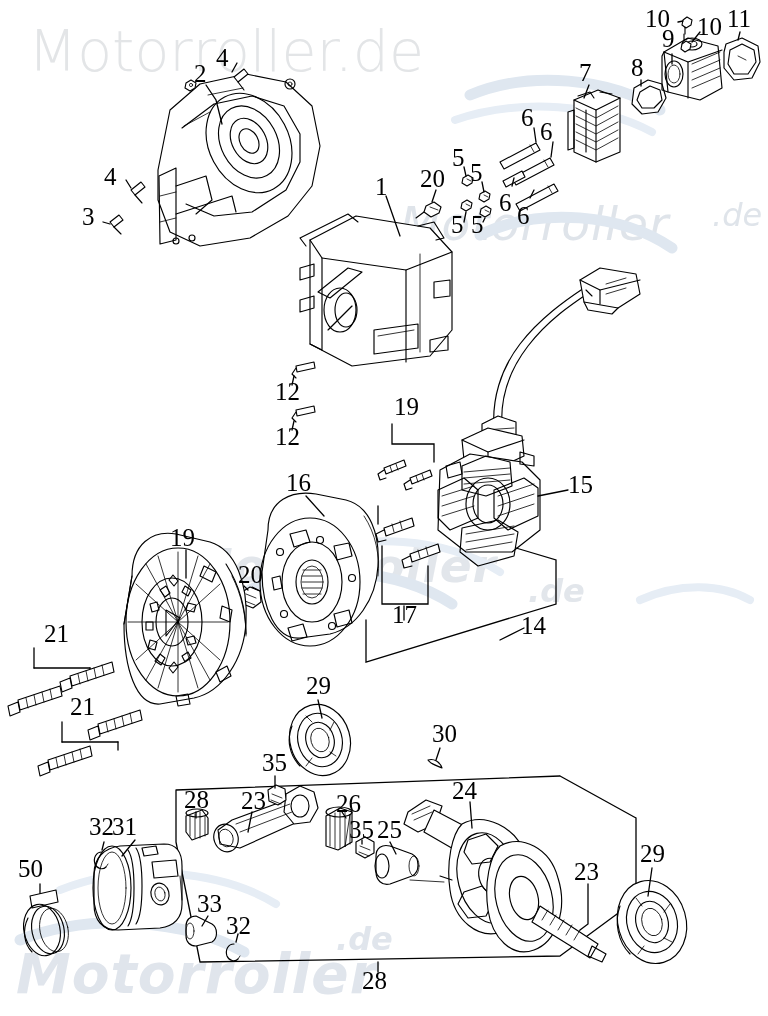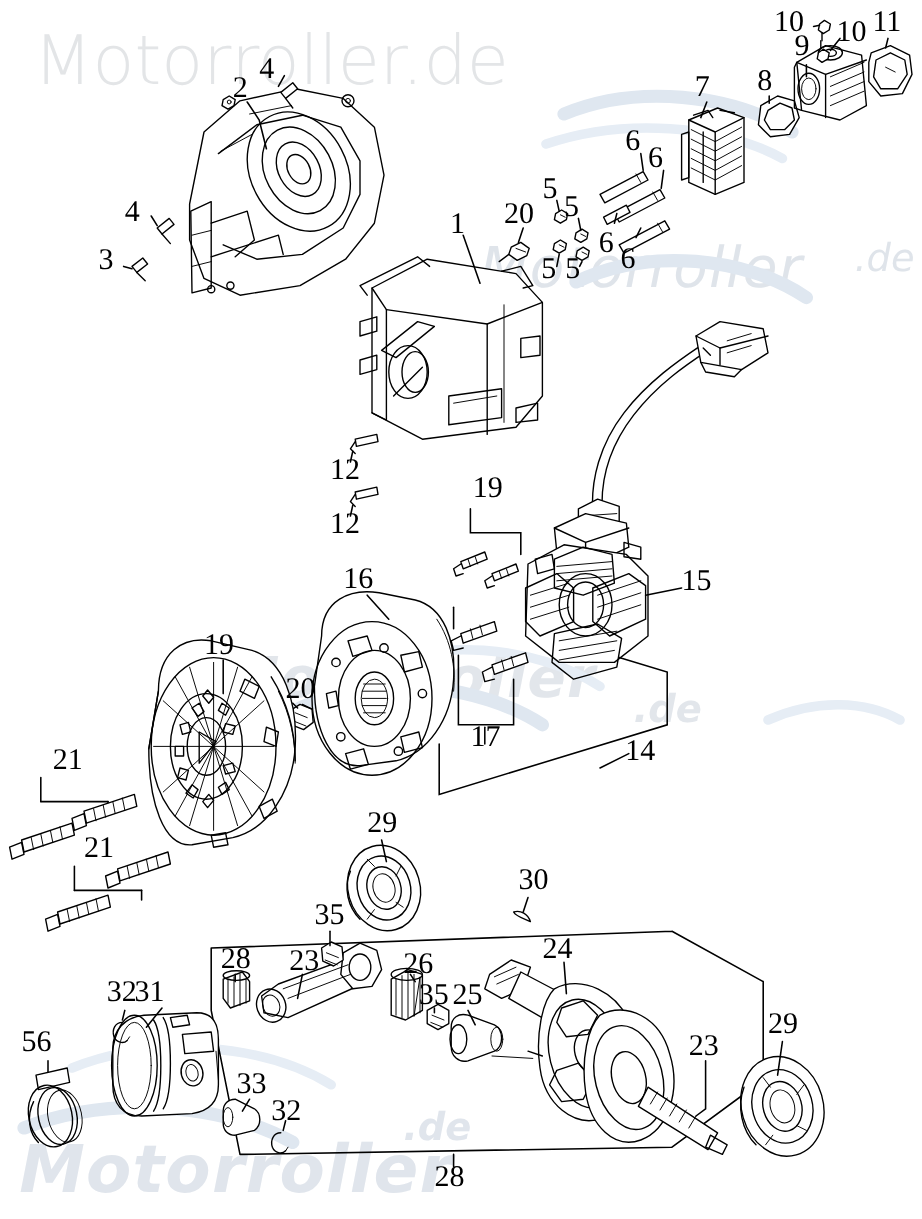--- a/index.html
+++ b/index.html
@@ -600,17 +600,17 @@
   <div class="lbl" style="left:336px;top:791px">26</div>
   <div class="lbl" style="left:241px;top:788px">23</div>
   <div class="lbl" style="left:184px;top:787px">28</div>
   <div class="lbl" style="left:306px;top:673px">29</div>
   <div class="lbl" style="left:640px;top:841px">29</div>
   <div class="lbl" style="left:432px;top:721px">30</div>
   <div class="lbl" style="left:112px;top:814px">31</div>
   <div class="lbl" style="left:89px;top:814px">32</div>
   <div class="lbl" style="left:226px;top:913px">32</div>
   <div class="lbl" style="left:197px;top:891px">33</div>
-  <div class="lbl" style="left:18px;top:856px">56</div>
+  <div class="lbl" style="left:18px;top:856px">50</div>
   <div class="lbl" style="left:262px;top:750px">35</div>
   <div class="lbl" style="left:349px;top:817px">35</div>
 
 </div>
 
 </body></html>

